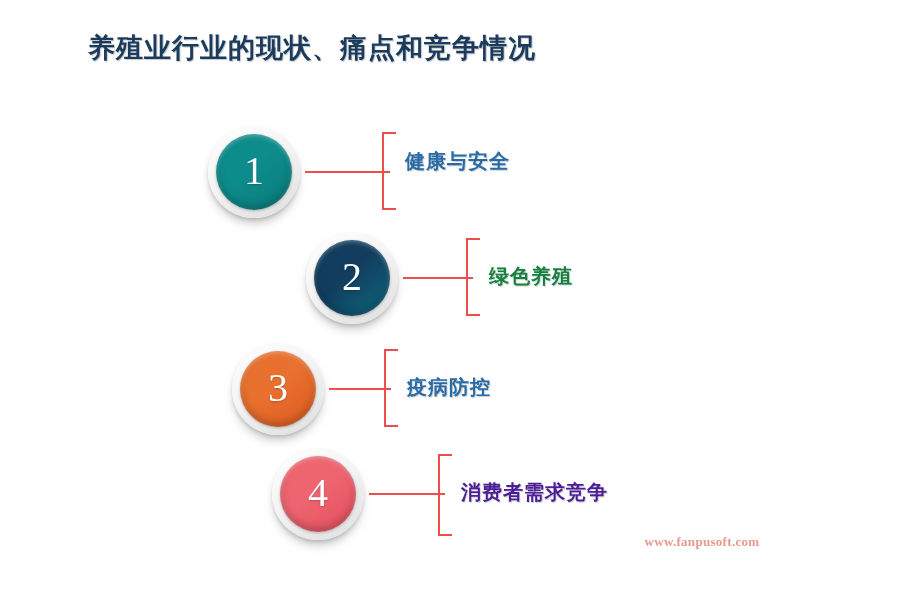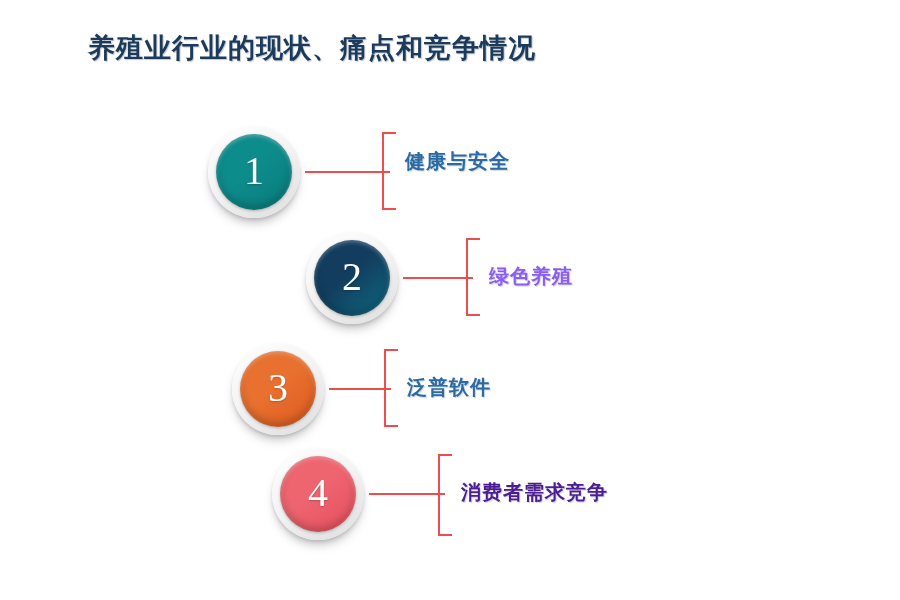--- a/index.html
+++ b/index.html
@@ -166,41 +166,42 @@
   </div>
 
   <div class="item" id="item-2" style="left:306px; top:232px;">
     <div class="badge">
       <div class="disc" id="disc-2" style="background: linear-gradient(140deg, rgb(18, 61, 94) 0%, rgb(18, 61, 94) 45%, rgb(14, 107, 130) 100%);">
         <span class="num">2</span>
       </div>
     </div>
     <div class="connector" style="left: 97px; top: 45px; width: 70px; background: rgb(238, 77, 77);"></div>
     <div class="bracket" style="left: 160px; top: 6px; height: 78px; border-left-color: rgb(238, 77, 77); border-top-color: rgb(238, 77, 77); border-bottom-color: rgb(238, 77, 77);"></div>
-    <div class="label" style="left: 183px; top: 31px; color: #8b5cf6;">绿色养殖</div>
+    <div class="label" style="left: 183px; top: 31px; color: #15803d;">绿色养殖</div>
   </div>
 
   <div class="item" id="item-3" style="left:232px; top:343px;">
     <div class="badge">
       <div class="disc" id="disc-3" style="background: linear-gradient(140deg, rgb(233, 113, 47) 0%, rgb(233, 113, 47) 45%, rgb(221, 90, 32) 100%);">
         <span class="num">3</span>
       </div>
     </div>
     <div class="connector" style="left: 97px; top: 45px; width: 62px; background: rgb(238, 77, 77);"></div>
     <div class="bracket" style="left: 152px; top: 6px; height: 78px; border-left-color: rgb(238, 77, 77); border-top-color: rgb(238, 77, 77); border-bottom-color: rgb(238, 77, 77);"></div>
-    <div class="label" style="left: 175px; top: 31px; color: rgb(42, 106, 165);">泛普软件</div>
+    <div class="label" style="left: 175px; top: 31px; color: rgb(42, 106, 165);">疫病防控</div>
   </div>
 
   <div class="item" id="item-4" style="left:272px; top:448px;">
     <div class="badge">
       <div class="disc" id="disc-4" style="background: linear-gradient(140deg, rgb(238, 101, 112) 0%, rgb(238, 101, 112) 45%, rgb(229, 79, 93) 100%);">
         <span class="num">4</span>
       </div>
     </div>
     <div class="connector" style="left: 97px; top: 45px; width: 76px; background: rgb(238, 77, 77);"></div>
     <div class="bracket" style="left: 166px; top: 6px; height: 82px; border-left-color: rgb(238, 77, 77); border-top-color: rgb(238, 77, 77); border-bottom-color: rgb(238, 77, 77);"></div>
     <div class="label" style="left: 189px; top: 31px; color: #4c1d95;">消费者需求竞争</div>
   </div>
 
   <div id="watermark">
+    <div id="wm-url" style="color: rgb(232, 153, 142);">www.fanpusoft.com</div>
   </div>
 
 </div>
 
 </body></html>

